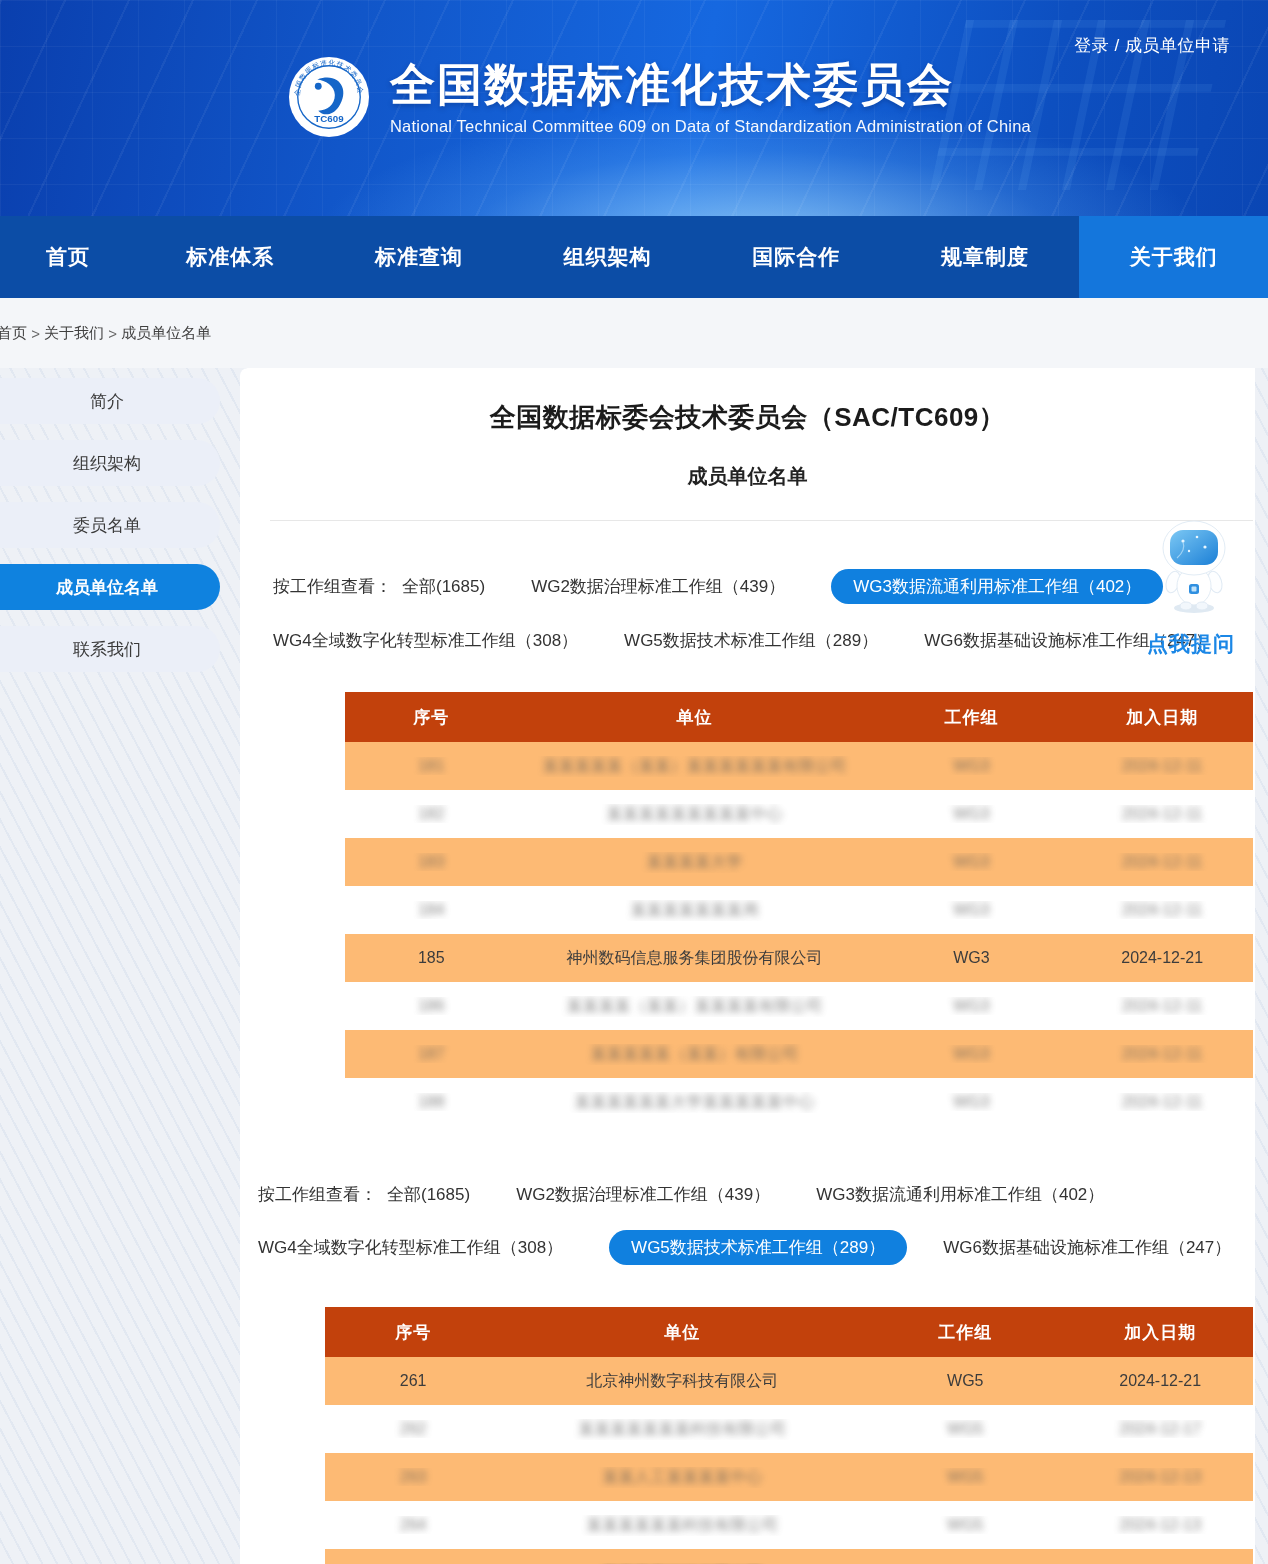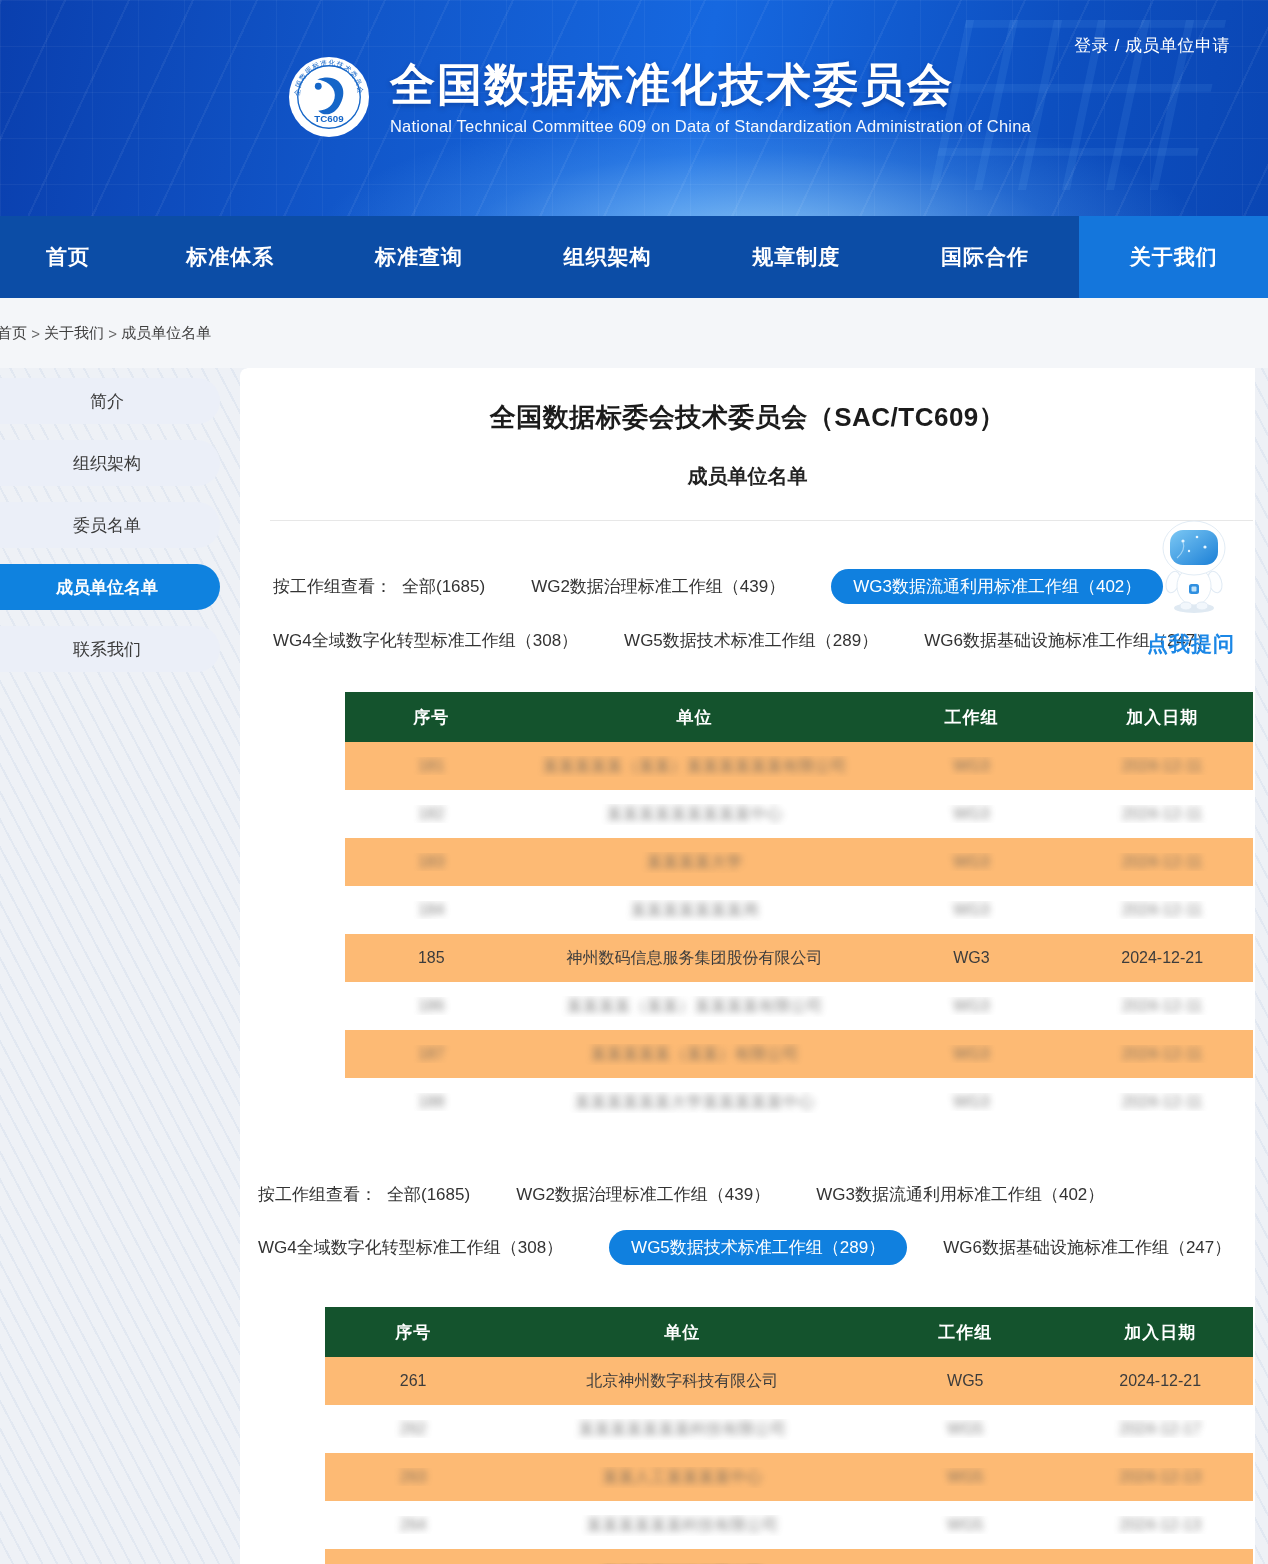--- a/index.html
+++ b/index.html
@@ -103,21 +103,21 @@
   .filter-label { margin-right:10px; }
   .filter { margin-right:46px; cursor:pointer; white-space:nowrap; }
   .filter.active {
     background:#1080df; color:#fff; padding:6px 22px; border-radius:19px; margin-right:36px;
   }
 
   .table { margin-top:36px; }
   .table.t0 { margin-left:105px; width:908px; }
   .table.t1 { margin-left:85px;  width:928px; margin-top:42px; }
   .trow { display:grid; grid-template-columns:19% 39% 22% 20%; align-items:center; text-align:center; }
-  .trow.thead { background:#14532d; height:50px; }
+  .trow.thead { background:#c2410c; height:50px; }
   .th { color:#fff; font-size:17px; font-weight:bold; letter-spacing:1px; }
   .trow { height:48px; font-size:16px; color:#3c3c3c; background:#fff; }
   .trow.thead { height:50px; }
   .trow.odd { background:#fdba74; }
   .td { overflow:hidden; white-space:nowrap; }
   .blurred .cell-text { filter:blur(3.5px); opacity:.72; color:#555; }
 </style>
 </head>
 <body>
 
@@ -144,22 +144,22 @@
       <div class="brand-sub">National Technical Committee 609 on Data of Standardization Administration of China</div>
     </div>
   </div>
 </header>
 
 <nav class="navbar">
     <div class="nav-item first">首页</div>
     <div class="nav-item">标准体系</div>
     <div class="nav-item">标准查询</div>
     <div class="nav-item">组织架构</div>
+    <div class="nav-item">国际合作</div>
     <div class="nav-item">规章制度</div>
-    <div class="nav-item">国际合作</div>
     <div class="nav-item active">关于我们</div>
   </nav>
 
 <div class="breadcrumb">
     <span class="bc-item">首页</span>
     <span class="bc-sep"> &gt; </span>
     <span class="bc-item">关于我们</span>
     <span class="bc-sep"> &gt; </span>
     <span class="bc-item">成员单位名单</span>
   </div>

